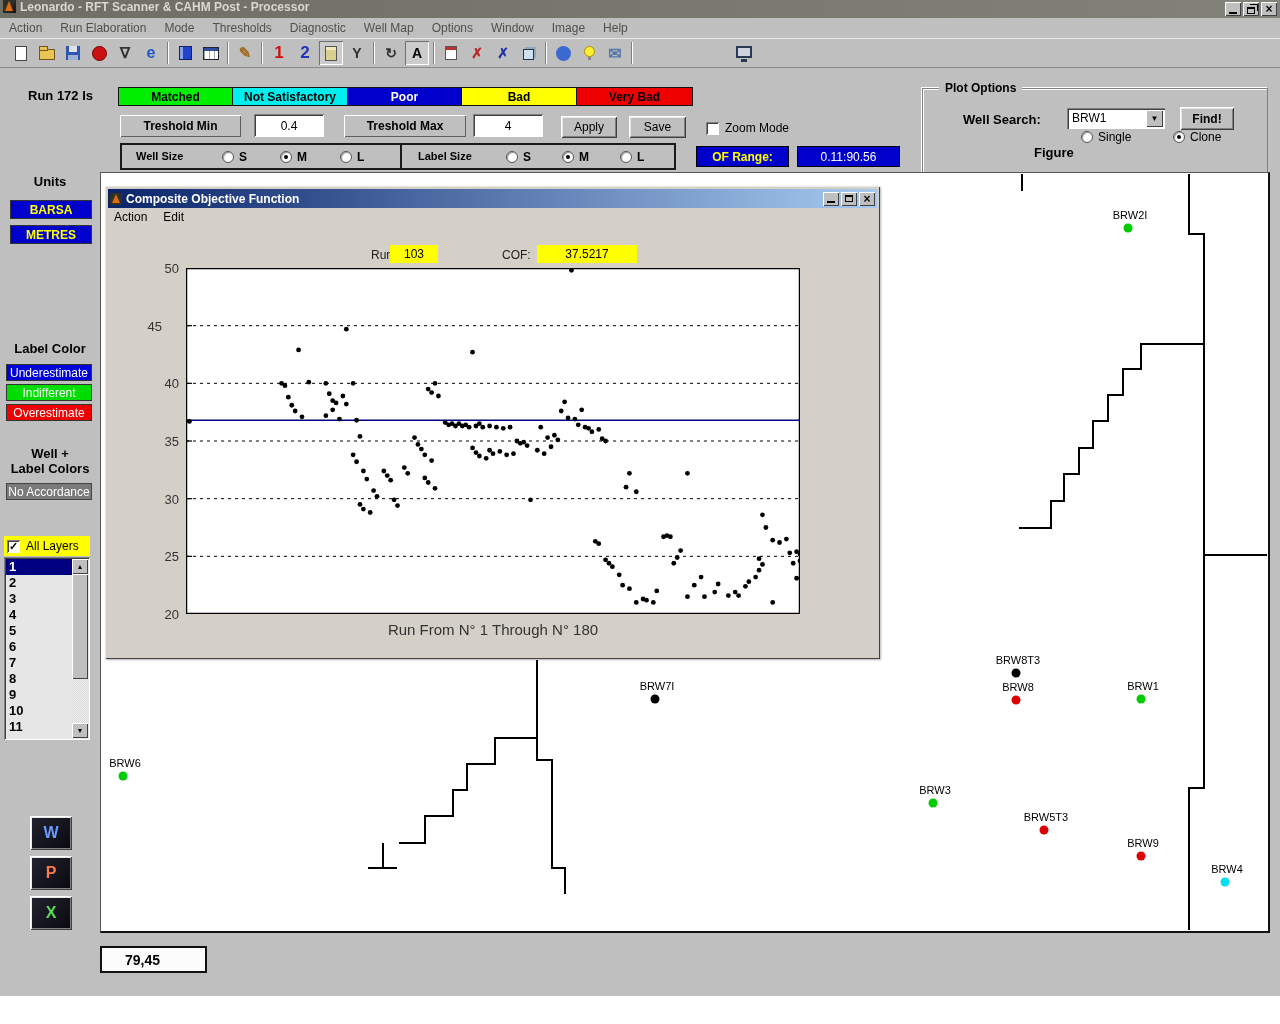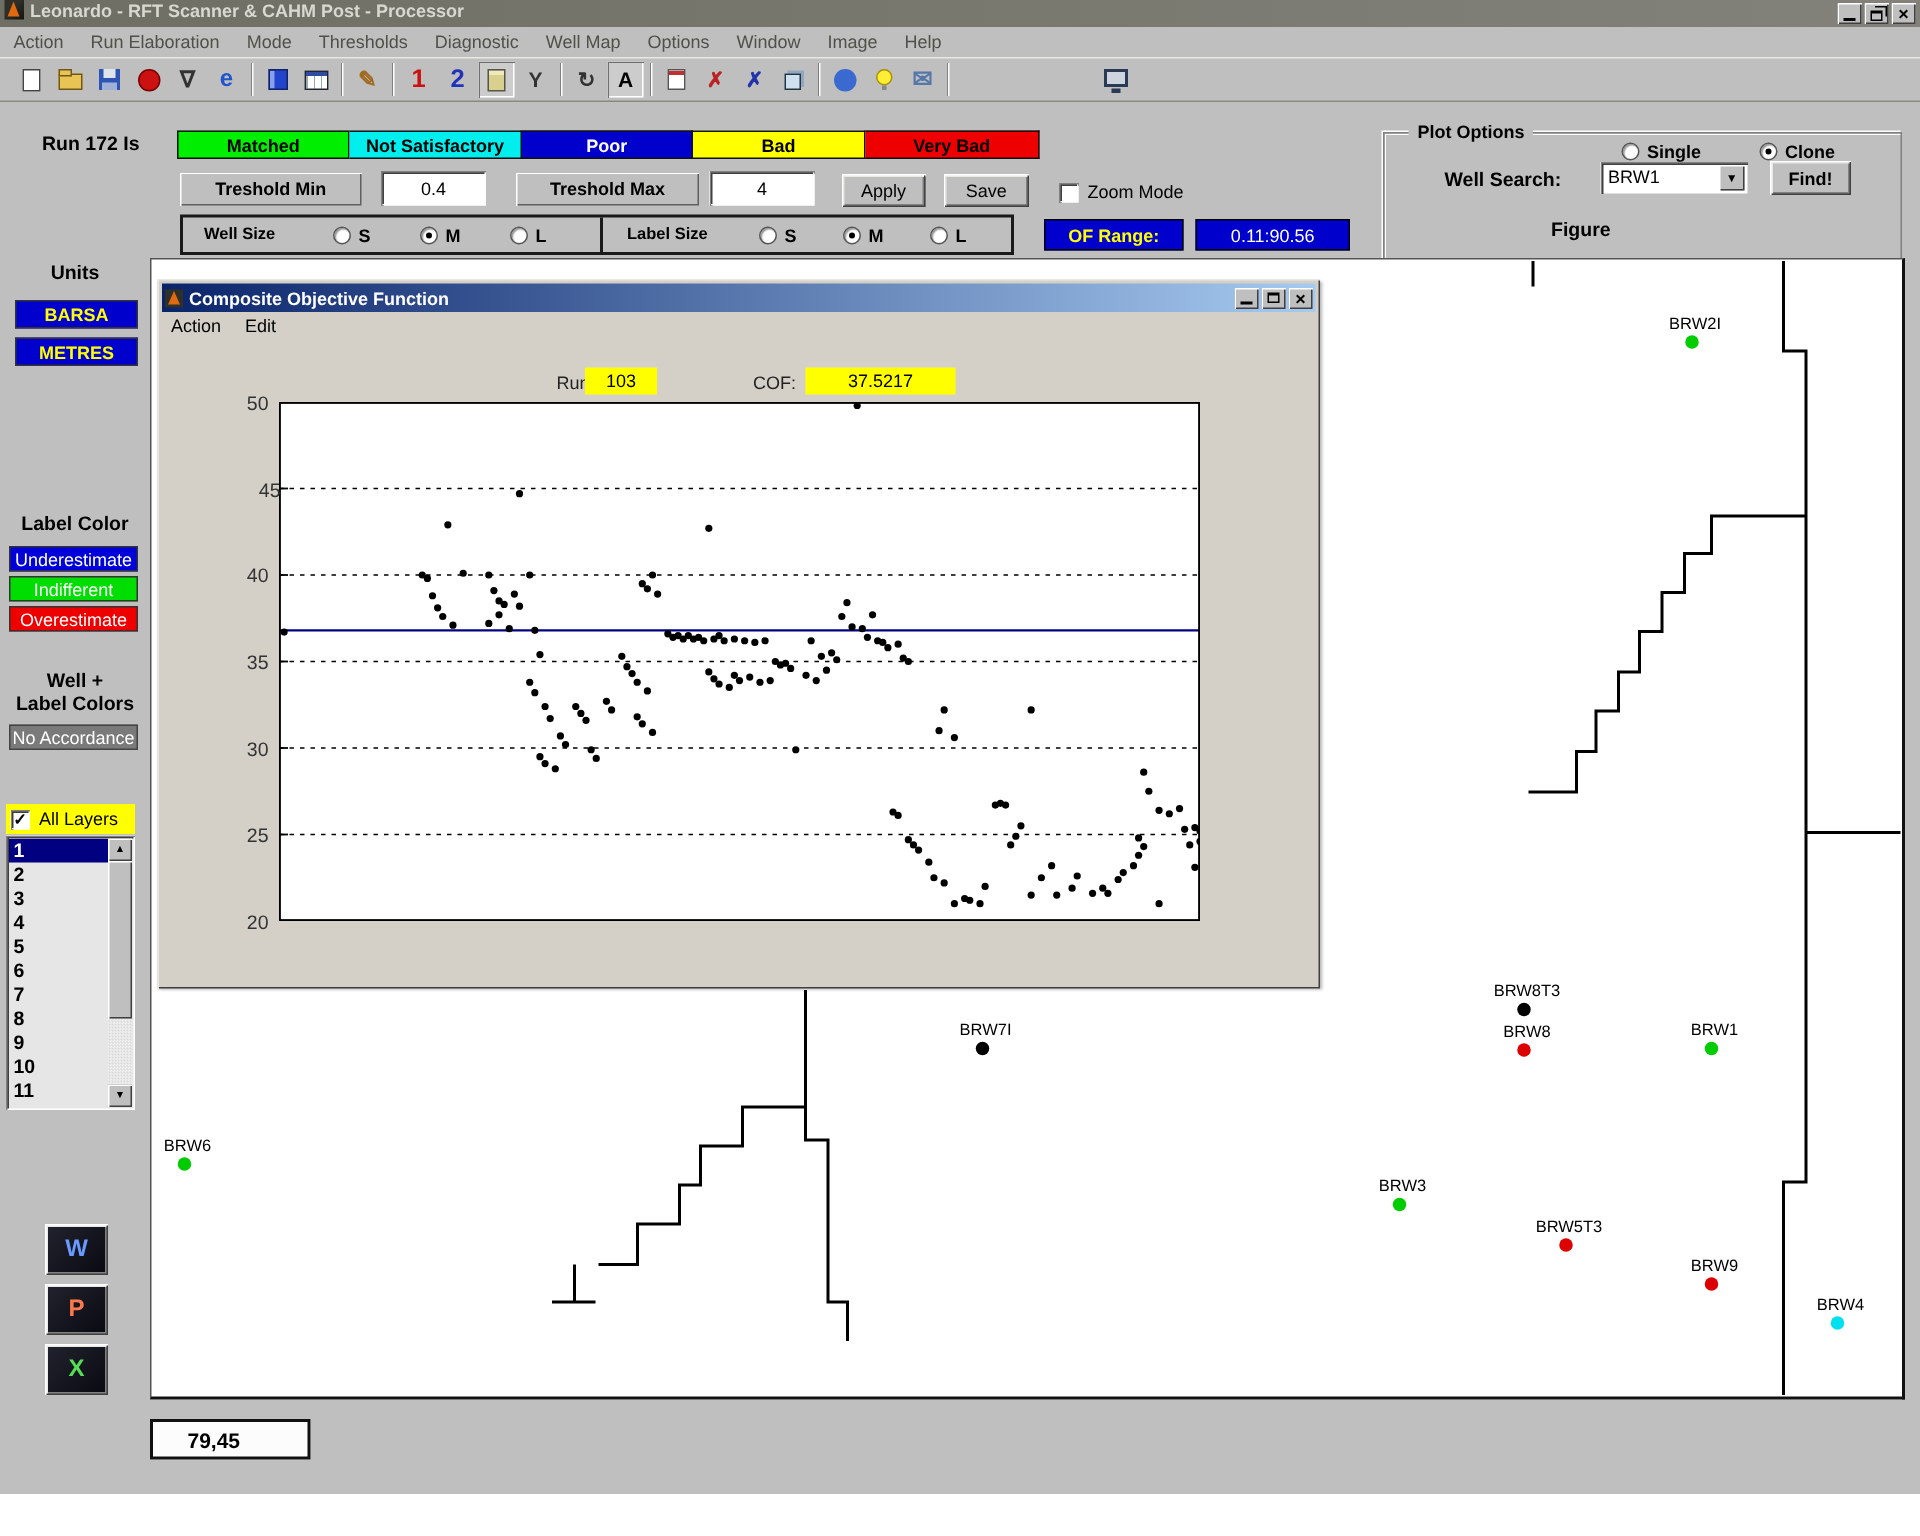--- a/index.html
+++ b/index.html
@@ -76,21 +76,21 @@
   #plot-options { position:absolute; left:922px; top:88px; width:346px; height:91px; border:1px solid #808080; box-shadow: 1px 1px 0 #fff inset, -1px -1px 0 #fff; }
   #plot-options .legend { position:absolute; left:16px; top:-8px; background:#bfbfbf; padding:0 6px; font-size:12px; font-weight:bold; }
   #ws-label { position:absolute; left:40px; top:23px; font-size:13px; font-weight:bold; }
   #ws-combo { position:absolute; left:144px; top:19px; width:98px; height:21px; background:#fff; box-shadow: inset 1px 1px 0 #808080, inset 2px 2px 0 #404040; display:flex; }
   #ws-combo .val { flex:1; font-size:12px; padding:3px 0 0 5px; }
   #ws-combo .drop { width:17px; height:17px; margin:2px 2px 0 0; background:#bfbfbf; box-shadow: inset 1px 1px 0 #fff, inset -1px -1px 0 #404040; font-size:8px; display:flex; align-items:center; justify-content:center; }
   #find-btn { position:absolute; left:257px; top:18px; width:54px; height:23px; font-weight:bold; }
   #fig-label { position:absolute; left:91px; top:56px; font-size:13px; font-weight:bold;margin-left:20px; }
   #fig-single { left:158px; }
   #fig-clone { left:250px; }
-  #plot-options .ritem { font-weight:bold; }
+  #plot-options .ritem { font-weight:normal;margin-top:36px; }
 
   
   .side-h { position:absolute; left:0; width:100px; text-align:center; font-size:13px; font-weight:bold; color:#000; }
   .side-btn { position:absolute; font-size:12px; font-weight:bold; display:flex; align-items:center; justify-content:center; border:1px solid #333; }
   #barsa,#metres { left:10px; width:82px; height:19px; background:#0000cc; color:#ffff00; }
   .lc-btn { left:6px; width:86px; height:17px; color:#fff; font-weight:normal; font-size:12px; }
   #all-layers { position:absolute; left:4px; top:536px; width:86px; height:20px; background:#ffff00; display:flex; align-items:center; gap:6px; padding-left:3px; font-size:12px; }
   #layerbox { position:absolute; left:4px; top:557px; width:86px; height:183px; background:#e6e6e6; box-shadow: inset 1px 1px 0 #808080, inset -1px -1px 0 #fff, inset 2px 2px 0 #404040; overflow:hidden; }
   #layerlist { position:absolute; left:2px; top:2px; right:18px; bottom:2px; background:#e6e6e6; overflow:hidden; }
   .layer-item { height:16px; font-size:13px; font-weight:bold; padding-left:3px; color:#000; }
@@ -599,20 +599,21 @@
           <line x1="0" y1="57.666666666666664" x2="6" y2="57.666666666666664" stroke="#000" stroke-width="1.2"></line>
           <line x1="0" y1="0" x2="6" y2="0" stroke="#000" stroke-width="1.2"></line>
         </svg>
     </div>
     <div id="yticks">
         <div class="ytick" style="left: 48px; top: 421px;">20</div>
         <div class="ytick" style="left: 48px; top: 363.333px;">25</div>
         <div class="ytick" style="left: 48px; top: 305.667px;">30</div>
         <div class="ytick" style="left: 48px; top: 248px;">35</div>
         <div class="ytick" style="left: 48px; top: 190.333px;">40</div>
-        <div class="ytick" style="left: 56px; top: 132.667px; text-align: right;">45</div>
+        <div class="ytick" style="left: 31px; top: 132.667px; text-align: right;">45</div>
         <div class="ytick" style="left: 48px; top: 75px;">50</div>
       </div>
+    <div id="xlabel">Run From N° 1 Through N° 180</div>
   </div>
 
   <div id="coord-box">79,45</div>
 
 </div>
 
 </body></html>

